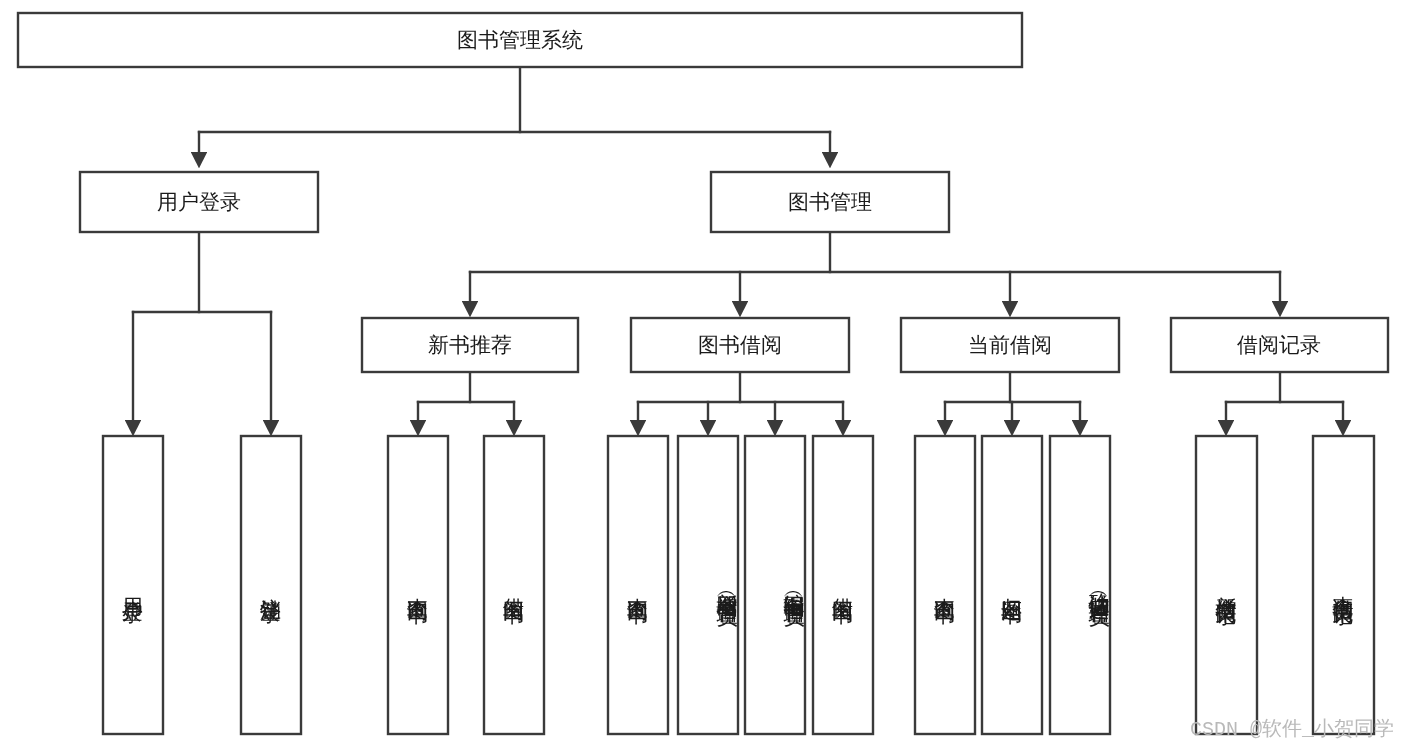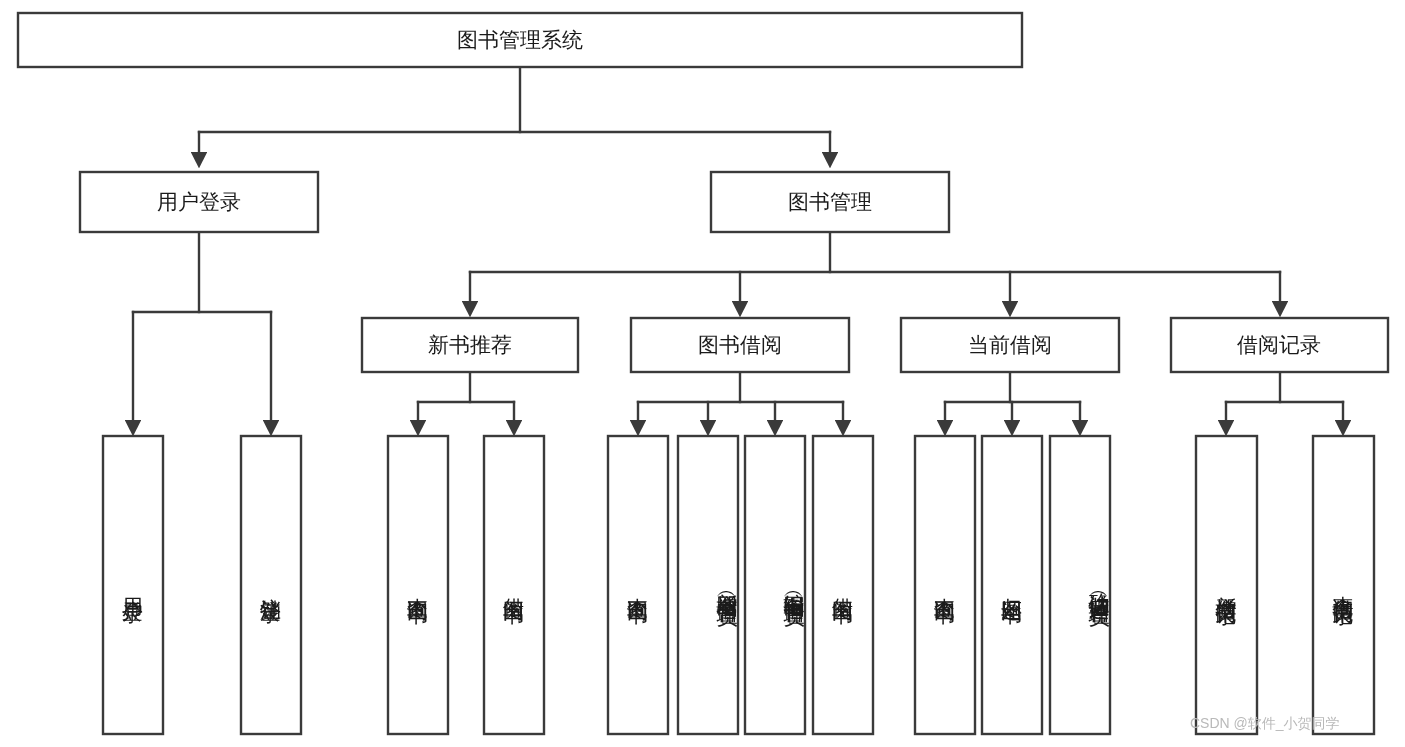--- a/index.html
+++ b/index.html
@@ -60,22 +60,22 @@
     display: flex;
     align-items: center;
     justify-content: center;
     text-align: center;
     white-space: nowrap;
     pointer-events: none;
     user-select: none;
   }
   .watermark {
     position: absolute;
-    font-family: Liberation Sans, sans-serif;
-    font-size: 14px;
+    font-family: Liberation Mono, monospace;
+    font-size: 20px;
     color: #b9b9b9;
     white-space: nowrap;
   }
 </style>
 </head>
 <body>
 
 <div id="diagram-root">
 
   <svg id="flow-svg" viewBox="0 0 1405 747">

